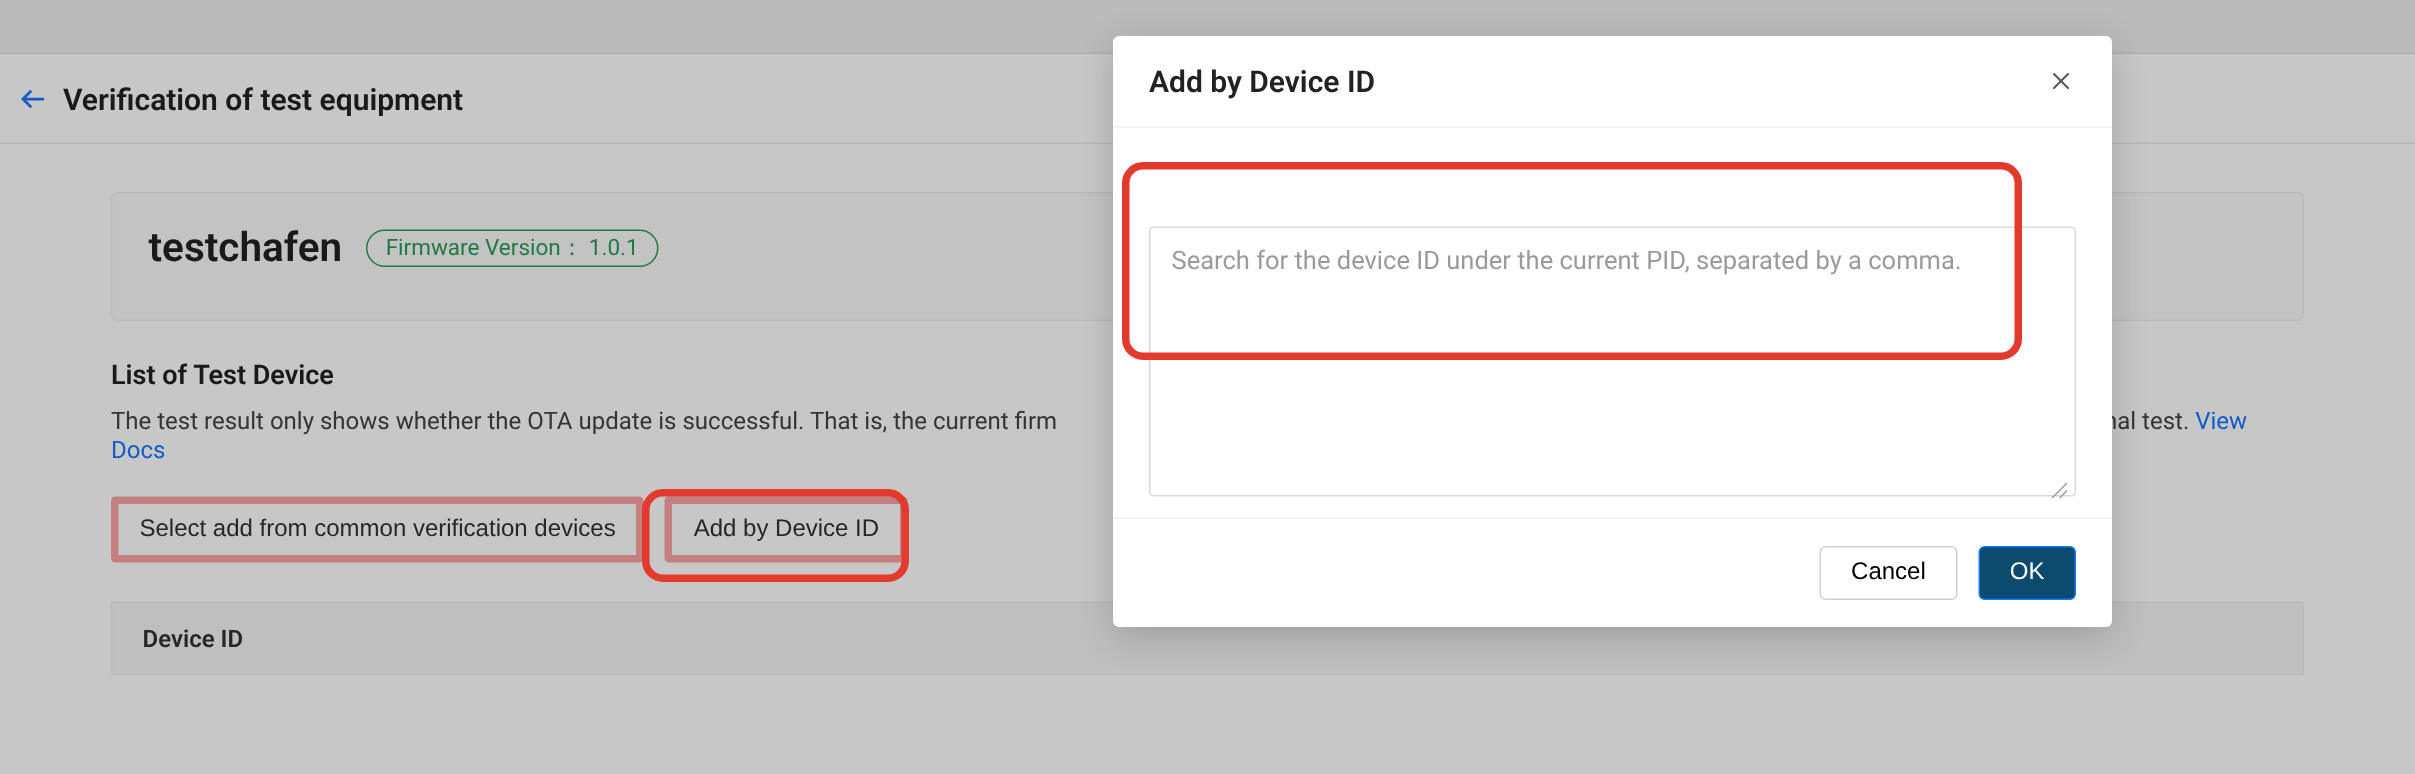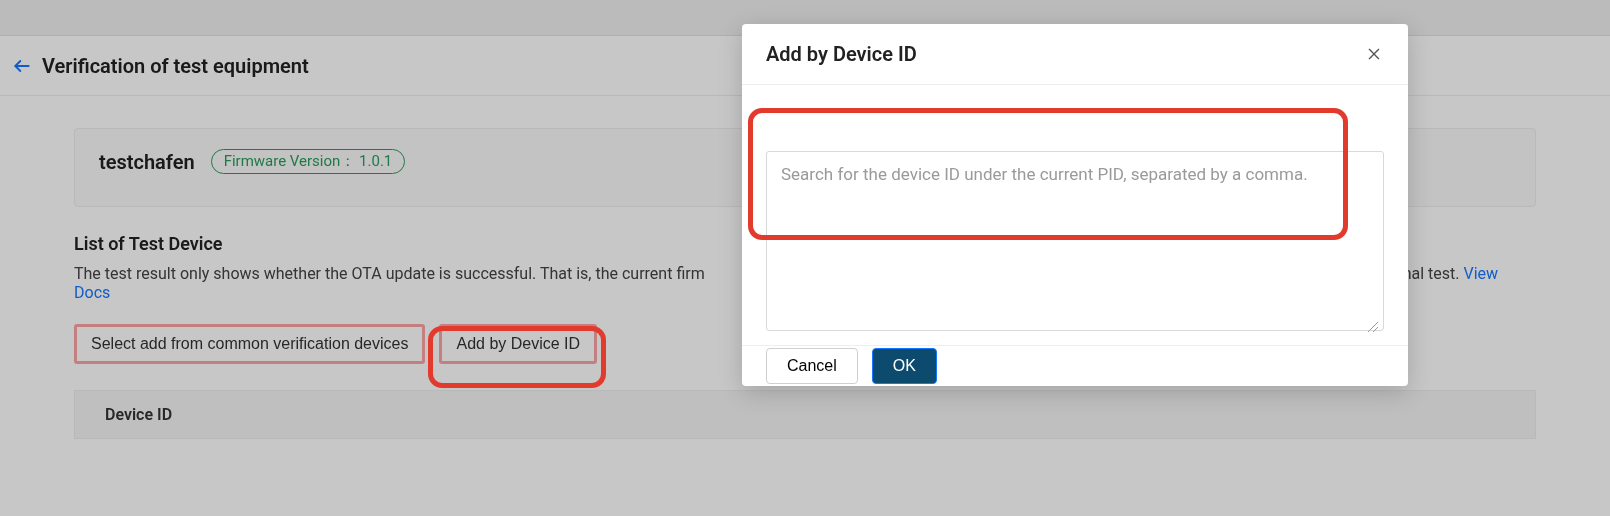--- a/index.html
+++ b/index.html
@@ -9,38 +9,38 @@
   .page { position: relative; width: 1610px; height: 516px; background: #fff; }
   .topbar { height: 36px; background: #f0f0f0; border-bottom: 1px solid #e0e0e0; }
   .header { display: flex; align-items: center; height: 60px; padding: 0 12px; border-bottom: 1px solid #eee; background: #fff; }
   .back-arrow { width: 20px; height: 20px; color: #1677ff; display: flex; align-items: center; justify-content: center; cursor: pointer; margin-right: 10px; }
   .back-arrow svg { width: 20px; height: 20px; }
   .page-title { font-size: 20px; font-weight: 600; color: #222; }
 
   .content { padding: 32px 74px 0 74px; }
   .info-card { background: #fafafa; border: 1px solid #eee; border-radius: 4px; padding: 20px 24px; }
   .row1 { display: flex; align-items: center; gap: 16px; margin-bottom: 12px; }
-  .prod-name { font-size: 20px; font-weight: 600; color: #222; }
+  .prod-name { font-size: 27px; font-weight: 600; color: #222; }
   .fw-badge { border: 1px solid #2a9d5c; color: #2a9d5c; border-radius: 14px; padding: 2px 12px; font-size: 15px; }
   .row2 { display: flex; align-items: center; gap: 40px; color: #555; font-size: 16px; }
   .kv-label { color: #666; margin-right: 6px; }
   .blur { filter: blur(4px); background: #bbb; color: #bbb; border-radius: 2px; padding: 0 4px; }
 
   .section-title { font-size: 18px; font-weight: 600; margin-top: 26px; color: #222; }
   .section-desc { font-size: 16px; color: #444; margin-top: 10px; }
   .view-docs { color: #1677ff; cursor: pointer; }
 
   .btn-row { margin-top: 22px; display: flex; gap: 14px; }
-  .btn { border: 3px solid #fca5a5; background: #fff; padding: 8px 14px; font-size: 16px; border-radius: 3px; cursor: pointer; color: #333; text-align: right; }
+  .btn { border: 5px solid #fca5a5; background: #fff; padding: 8px 14px; font-size: 16px; border-radius: 3px; cursor: pointer; color: #333; text-align: right; }
   .btn-hl { position: relative; }
 
   .hl-rect { position: absolute; border: 5px solid #e23b2e; border-radius: 14px; pointer-events: none; }
   .hl-add-btn { left: 428px; top: 326px; width: 178px; height: 62px; }
 
-  .table-header { margin-top: 26px; background: #f5f5f5; border: 1px solid #eee; padding: 14px 30px; font-size: 16px; font-weight: 600; color: #333; }
+  .table-header { margin-top: 26px; background: #f5f5f5; border: 1px solid #eee; padding: 14px 20px; font-size: 16px; font-weight: 600; color: #333; }
 
   
   .dimmer { position: absolute; inset: 0; background: rgba(0,0,0,0.22); }
 
   
   .modal { position: absolute; top: 24px; left: 742px; width: 666px; background: #fff; border-radius: 4px; box-shadow: 0 6px 24px rgba(0,0,0,0.18); display: flex; flex-direction: column; }
   .modal-header { display: flex; align-items: center; justify-content: space-between; padding: 18px 24px; border-bottom: 1px solid #eee; }
   .modal-title { font-size: 20px; font-weight: 600; color: #222; }
   .close-icon { width: 20px; height: 20px; color: #555; cursor: pointer; display: flex; align-items: center; justify-content: center; }
   .close-icon svg { width: 16px; height: 16px; }
@@ -51,21 +51,21 @@
     padding: 12px 14px; font-size: 17px; color: #333; resize: none;
     font-family: inherit;
     margin-top: 40px;
   }
   .device-textarea::placeholder { color: #9a9a9a; }
   .resize-handle { position: absolute; right: 30px; bottom: 16px; width: 12px; height: 12px; }
   .resize-handle svg { width: 12px; height: 12px; stroke: #999; }
 
   .hl-input { left: 748px; top: 108px; width: 600px; height: 132px; pointer-events: none; }
 
-  .modal-footer { display: flex; justify-content: flex-start; gap: 14px; padding: 2px 24px; border-top: 1px solid #eee; }
+  .modal-footer { display: flex; justify-content: flex-end; gap: 14px; padding: 18px 24px; border-top: 1px solid #eee; }
   .mbtn { border: 1px solid #d0d0d0; background: #fff; padding: 8px 20px; font-size: 16px; border-radius: 4px; cursor: pointer; }
   .mbtn-primary { background: #0c4a6e; border-color: #1677ff; color: #fff; }
 </style>
 </head>
 <body>
 
 <div class="page">
   <div class="topbar"></div>
 
   <div class="header">

